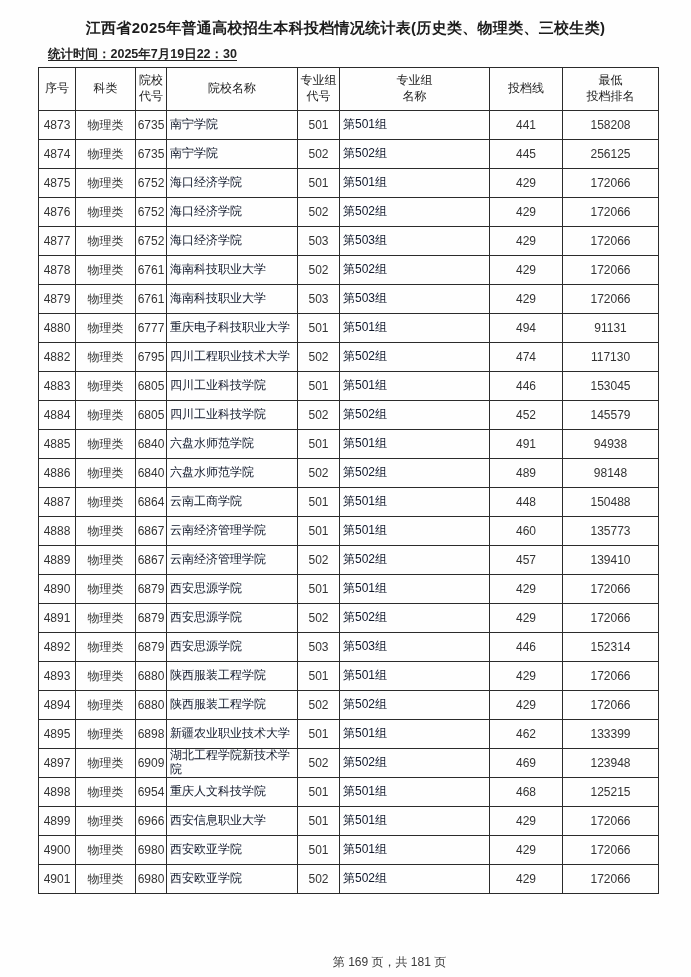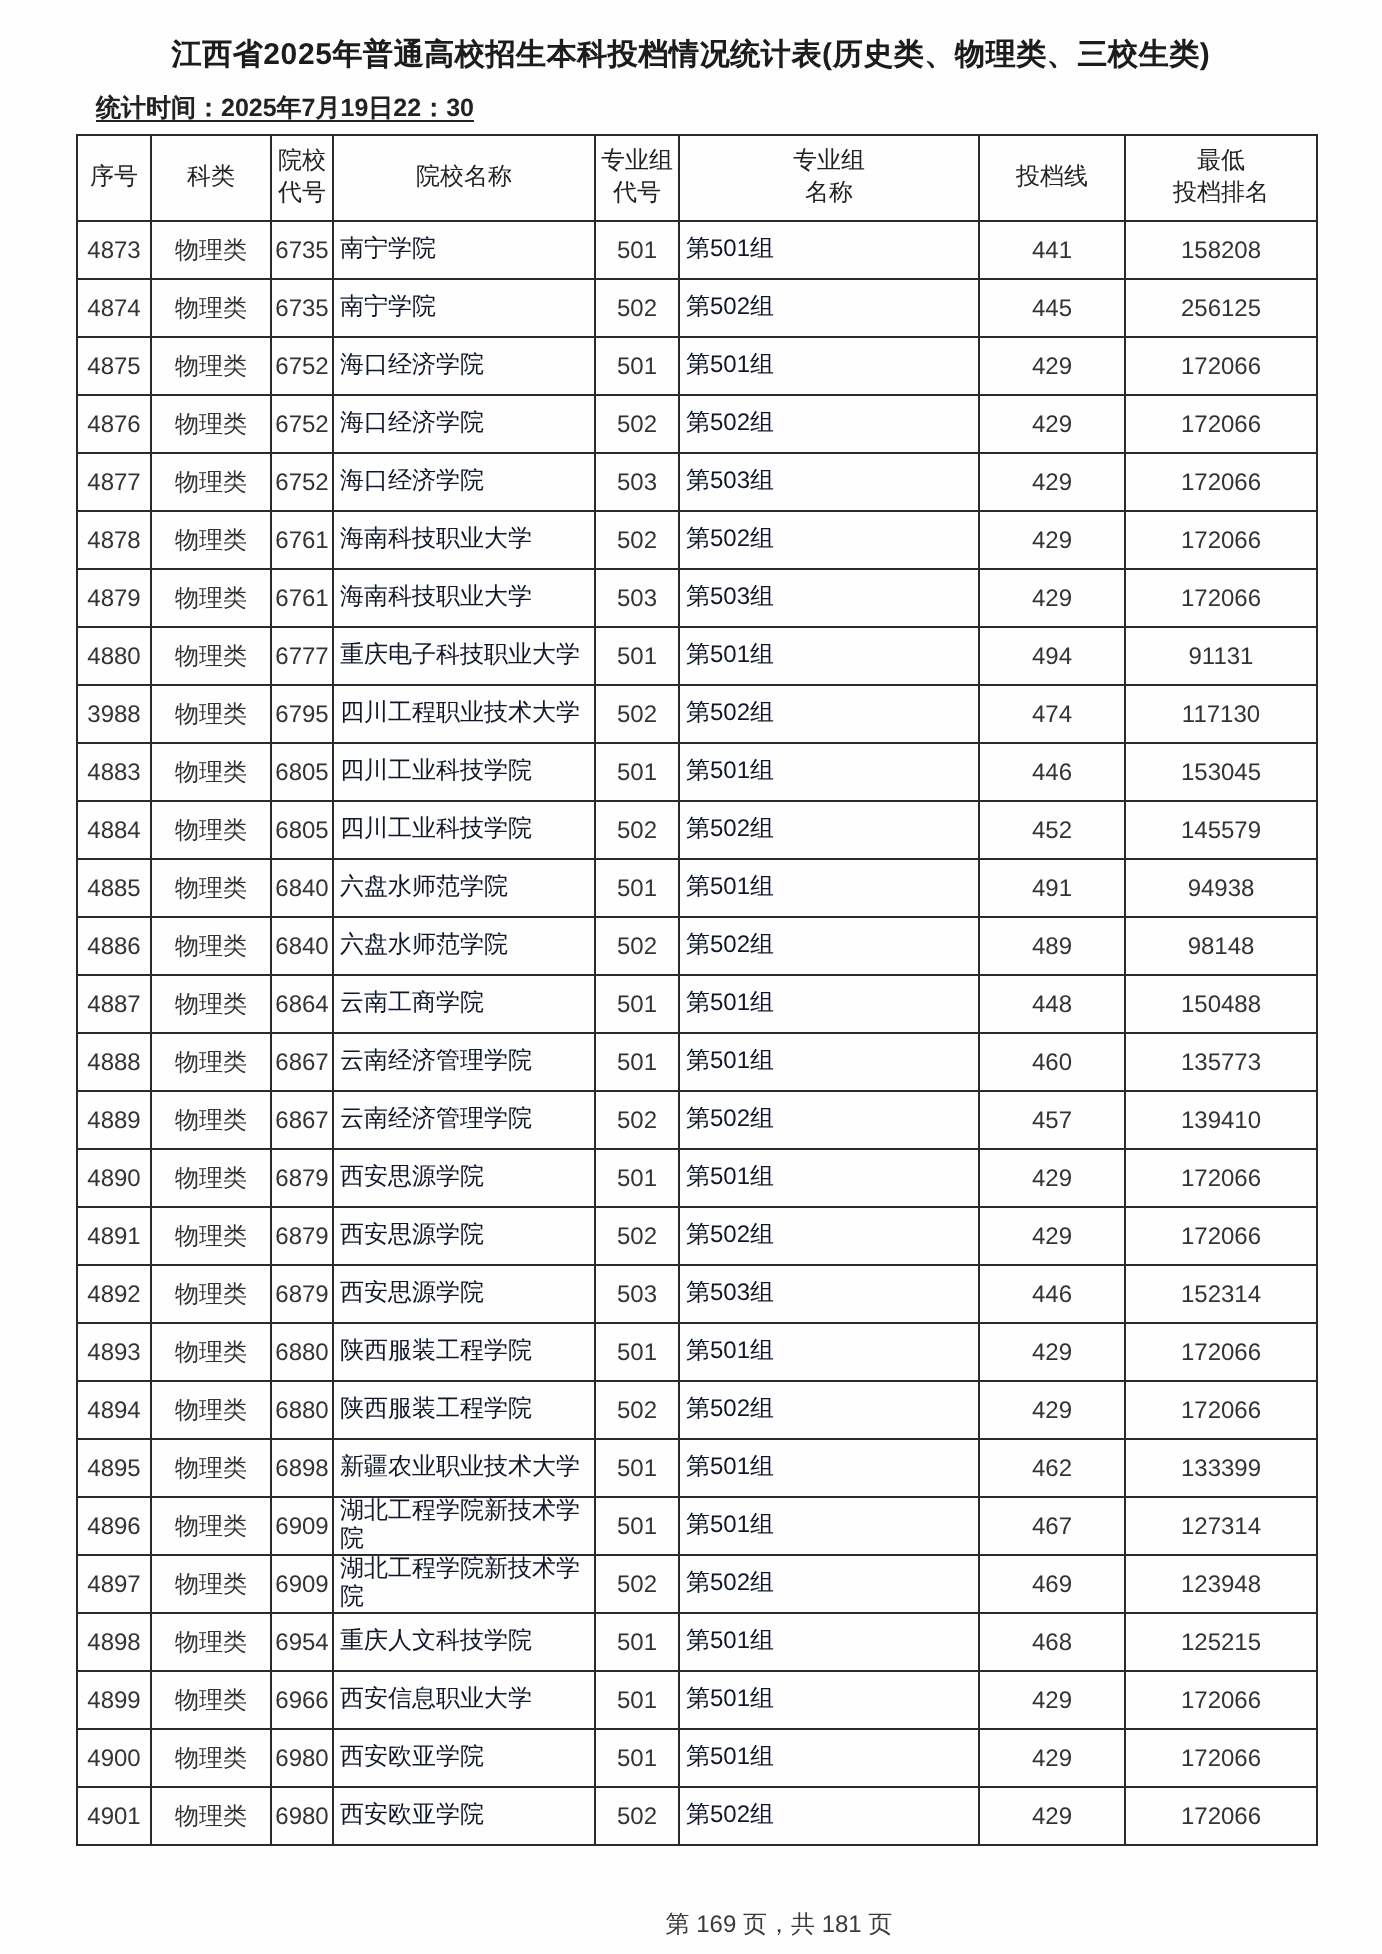--- a/index.html
+++ b/index.html
@@ -172,21 +172,21 @@
           <td class="c0">4880</td>
           <td class="c1">物理类</td>
           <td class="c2">6777</td>
           <td class="c3">重庆电子科技职业大学</td>
           <td class="c4">501</td>
           <td class="c5">第501组</td>
           <td class="c6">494</td>
           <td class="c7">91131</td>
         </tr>
         <tr>
-          <td class="c0">3988</td>
+          <td class="c0">4882</td>
           <td class="c1">物理类</td>
           <td class="c2">6795</td>
           <td class="c3">四川工程职业技术大学</td>
           <td class="c4">502</td>
           <td class="c5">第502组</td>
           <td class="c6">474</td>
           <td class="c7">117130</td>
         </tr>
         <tr>
           <td class="c0">4883</td>
@@ -310,30 +310,20 @@
         </tr>
         <tr>
           <td class="c0">4895</td>
           <td class="c1">物理类</td>
           <td class="c2">6898</td>
           <td class="c3">新疆农业职业技术大学</td>
           <td class="c4">501</td>
           <td class="c5">第501组</td>
           <td class="c6">462</td>
           <td class="c7">133399</td>
-        </tr>
-        <tr>
-          <td class="c0">4896</td>
-          <td class="c1">物理类</td>
-          <td class="c2">6909</td>
-          <td class="c3">湖北工程学院新技术学院</td>
-          <td class="c4">501</td>
-          <td class="c5">第501组</td>
-          <td class="c6">467</td>
-          <td class="c7">127314</td>
         </tr>
         <tr>
           <td class="c0">4897</td>
           <td class="c1">物理类</td>
           <td class="c2">6909</td>
           <td class="c3">湖北工程学院新技术学院</td>
           <td class="c4">502</td>
           <td class="c5">第502组</td>
           <td class="c6">469</td>
           <td class="c7">123948</td>

